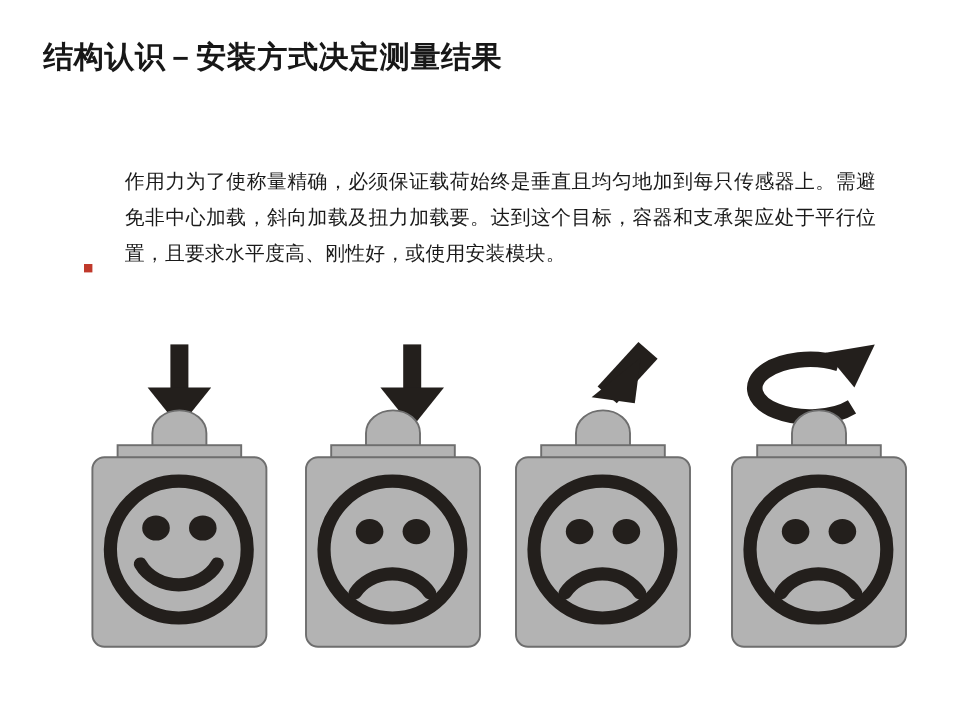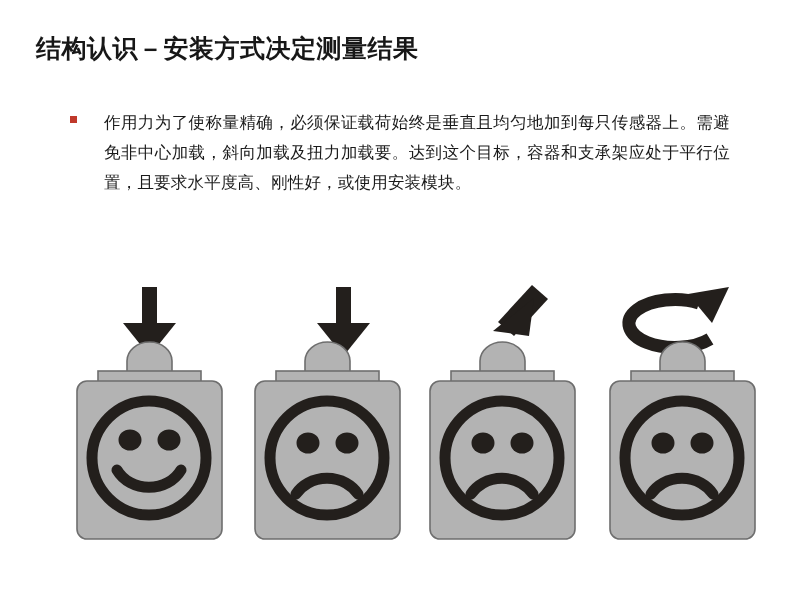--- a/index.html
+++ b/index.html
@@ -40,21 +40,22 @@
 
   
   .body-block {
     position: absolute;
     left: 70px;
     top: 107px;
     width: 660px;
   }
   .bullet-row {
     display: flex;
-    align-items: flex-start;
+    align-items: flex-end;
+    margin-top: 30px;
   }
   .bullet-marker {
     flex: 0 0 auto;
     width: 7px;
     height: 7px;
     background: #c0392b;
     margin-top: 9px;
     margin-right: 27px;
   }
   .bullet-text {

